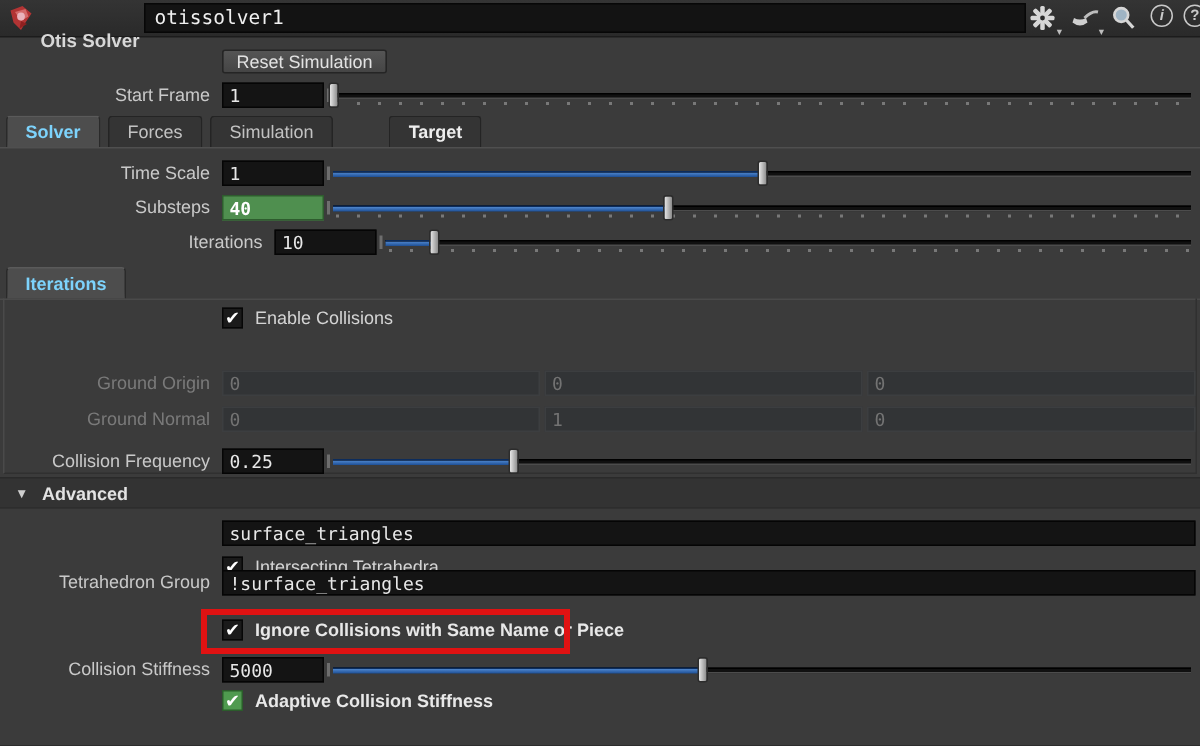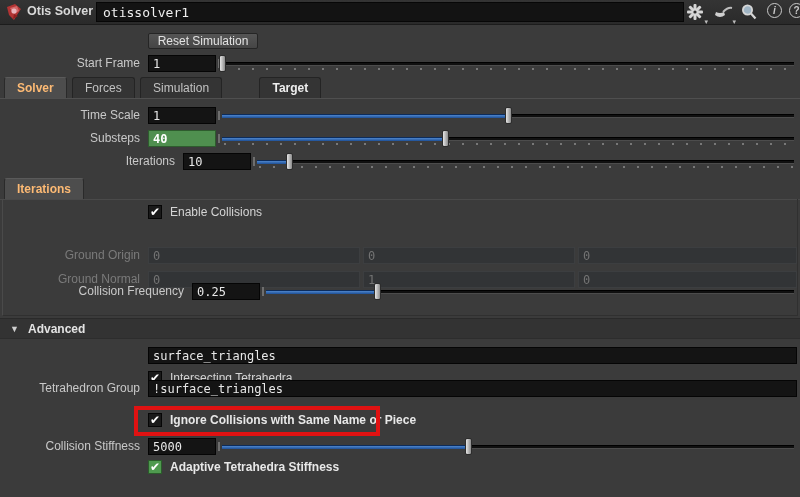--- a/index.html
+++ b/index.html
@@ -6,21 +6,21 @@
   * { box-sizing:border-box; }
   .app {
     position:relative; width:800px; height:497px; overflow:hidden;
     background:#3b3b3b; font-family:"Liberation Sans", sans-serif; font-size:12px;
     -webkit-font-smoothing:antialiased;
   }
   
   .header { position:absolute; top:0; left:0; right:0; height:25px;
     background:linear-gradient(#343434,#2a2a2a); border-bottom:1px solid #1c1c1c; }
   .node-icon { position:absolute; left:5px; top:3px; width:18px; height:18px; }
-  .node-type { position:absolute; left:27px; top:4px; font-weight:bold; color:#d8d8d8; font-size:12.5px; }
+  .node-type { position:absolute; left:27px; top:20px; font-weight:bold; color:#d8d8d8; font-size:12.5px; }
   .node-name { position:absolute; left:96px; top:2px; width:588px; height:20px;
     background:#131313; border:1px solid #070707; color:#efefef;
     font-family:"DejaVu Sans Mono", monospace; font-size:13px; padding:0 6px; outline:none; }
   .hicons { position:absolute; right:0; top:0; height:25px; }
   .hbtn { position:absolute; top:3px; width:20px; height:20px; cursor:pointer; }
   .hbtn svg { display:block; }
   .menu-arrow { position:absolute; right:-2px; bottom:-2px; font-size:7px; color:#bdbdbd; line-height:6px; }
   .circ-btn { border:1.5px solid #c9c9c9; border-radius:50%; width:15px; height:15px;
     color:#c9c9c9; text-align:center; line-height:13px; font-size:10px; font-weight:bold; font-style:italic; }
   .circ-btn.q { font-style:normal; }
@@ -45,21 +45,21 @@
     background:linear-gradient(#4f86cc,#1d4f96); border-top:1px solid #0c2c5c; }
   .handle { position:absolute; top:0; width:7px; height:17px; margin-left:-3px;
     background:linear-gradient(90deg,#e6e6e6,#8c8c8c); border:1px solid #2c2c2c; border-radius:2px; }
   .ticks { position:absolute; left:2px; right:0; top:13px; height:2px; opacity:.55;
     background:repeating-linear-gradient(to right,#aaa 0 2px,transparent 2px 14px); }
   
   .tabbar { position:absolute; left:0; right:0; height:22px; border-bottom:1px solid #4f4f4f; padding-left:4px; }
   .tab { display:inline-block; height:21px; line-height:21px; padding:0 12px; margin-right:2px;
     background:#343434; color:#c2c2c2; border:1px solid #242424; border-bottom:none;
     border-radius:3px 3px 0 0; cursor:pointer; vertical-align:bottom; }
-  .tab.active { background:#4d4d4d; color:#fdba74; font-weight:bold; border-color:#5a5a5a #2a2a2a #4d4d4d; }
+  .tab.active { background:#4d4d4d; color:#7dd3fc; font-weight:bold; border-color:#5a5a5a #2a2a2a #4d4d4d; }
   .tab.bold { font-weight:bold; color:#eee;margin-left:32px; }
   
   .cb { position:absolute; left:148px; width:14px; height:14px; background:#1a1a1a;
     border:1px solid #060606; cursor:pointer; }
   .cb .mark { display:block; color:#fff; font-size:12px; line-height:12px; margin:0 0 0 1px; }
   .cb.kf { background:#4f9a4f; border-color:#2b5c2b; }
   .cblab { position:absolute; left:170px; color:#d4d4d4; line-height:15px; cursor:default; }
   .cblab.bold { font-weight:bold; color:#e8e8e8; }
   
   .groupbox { position:absolute; left:2px; right:2px; top:199px; height:117px;
@@ -190,21 +190,21 @@
     <input class="field dis" style="left: 578px; width: 219px;" disabled="" value="0">
   </div>
 
   <div class="r" style="top:271px;">
     <div class="lab dis">Ground Normal</div>
     <input class="field dis" style="left: 148px; width: 212px;" disabled="" value="0">
     <input class="field dis" style="left: 363px; width: 212px;" disabled="" value="1">
     <input class="field dis" style="left: 578px; width: 219px;" disabled="" value="0">
   </div>
 
-  <div class="r" style="top:283px;margin-left:44px;">
+  <div class="r" style="top:299px;">
     <div class="lab">Collision Frequency</div>
     <input class="field" spellcheck="false" value="0.25" style="">
     <div class="slider">
       <div class="track"></div>
       <div class="fill" style="width: 21%;"></div>
       <div class="handle" style="left: 21%;"></div>
     </div>
   </div>
 
   <div class="acc">
@@ -244,16 +244,16 @@
       <div class="track"></div>
       <div class="fill" style="width: 43%;"></div>
       <div class="handle" style="left: 43%;"></div>
     </div>
   </div>
 
   <div class="r" style="top:460px;">
     <div class="cb kf">
       <span class="mark" style="visibility: visible;">✔</span>
     </div>
-    <div class="cblab bold">Adaptive Tetrahedra Stiffness</div>
+    <div class="cblab bold">Adaptive Collision Stiffness</div>
   </div>
 
 </div>
 
 </body></html>

